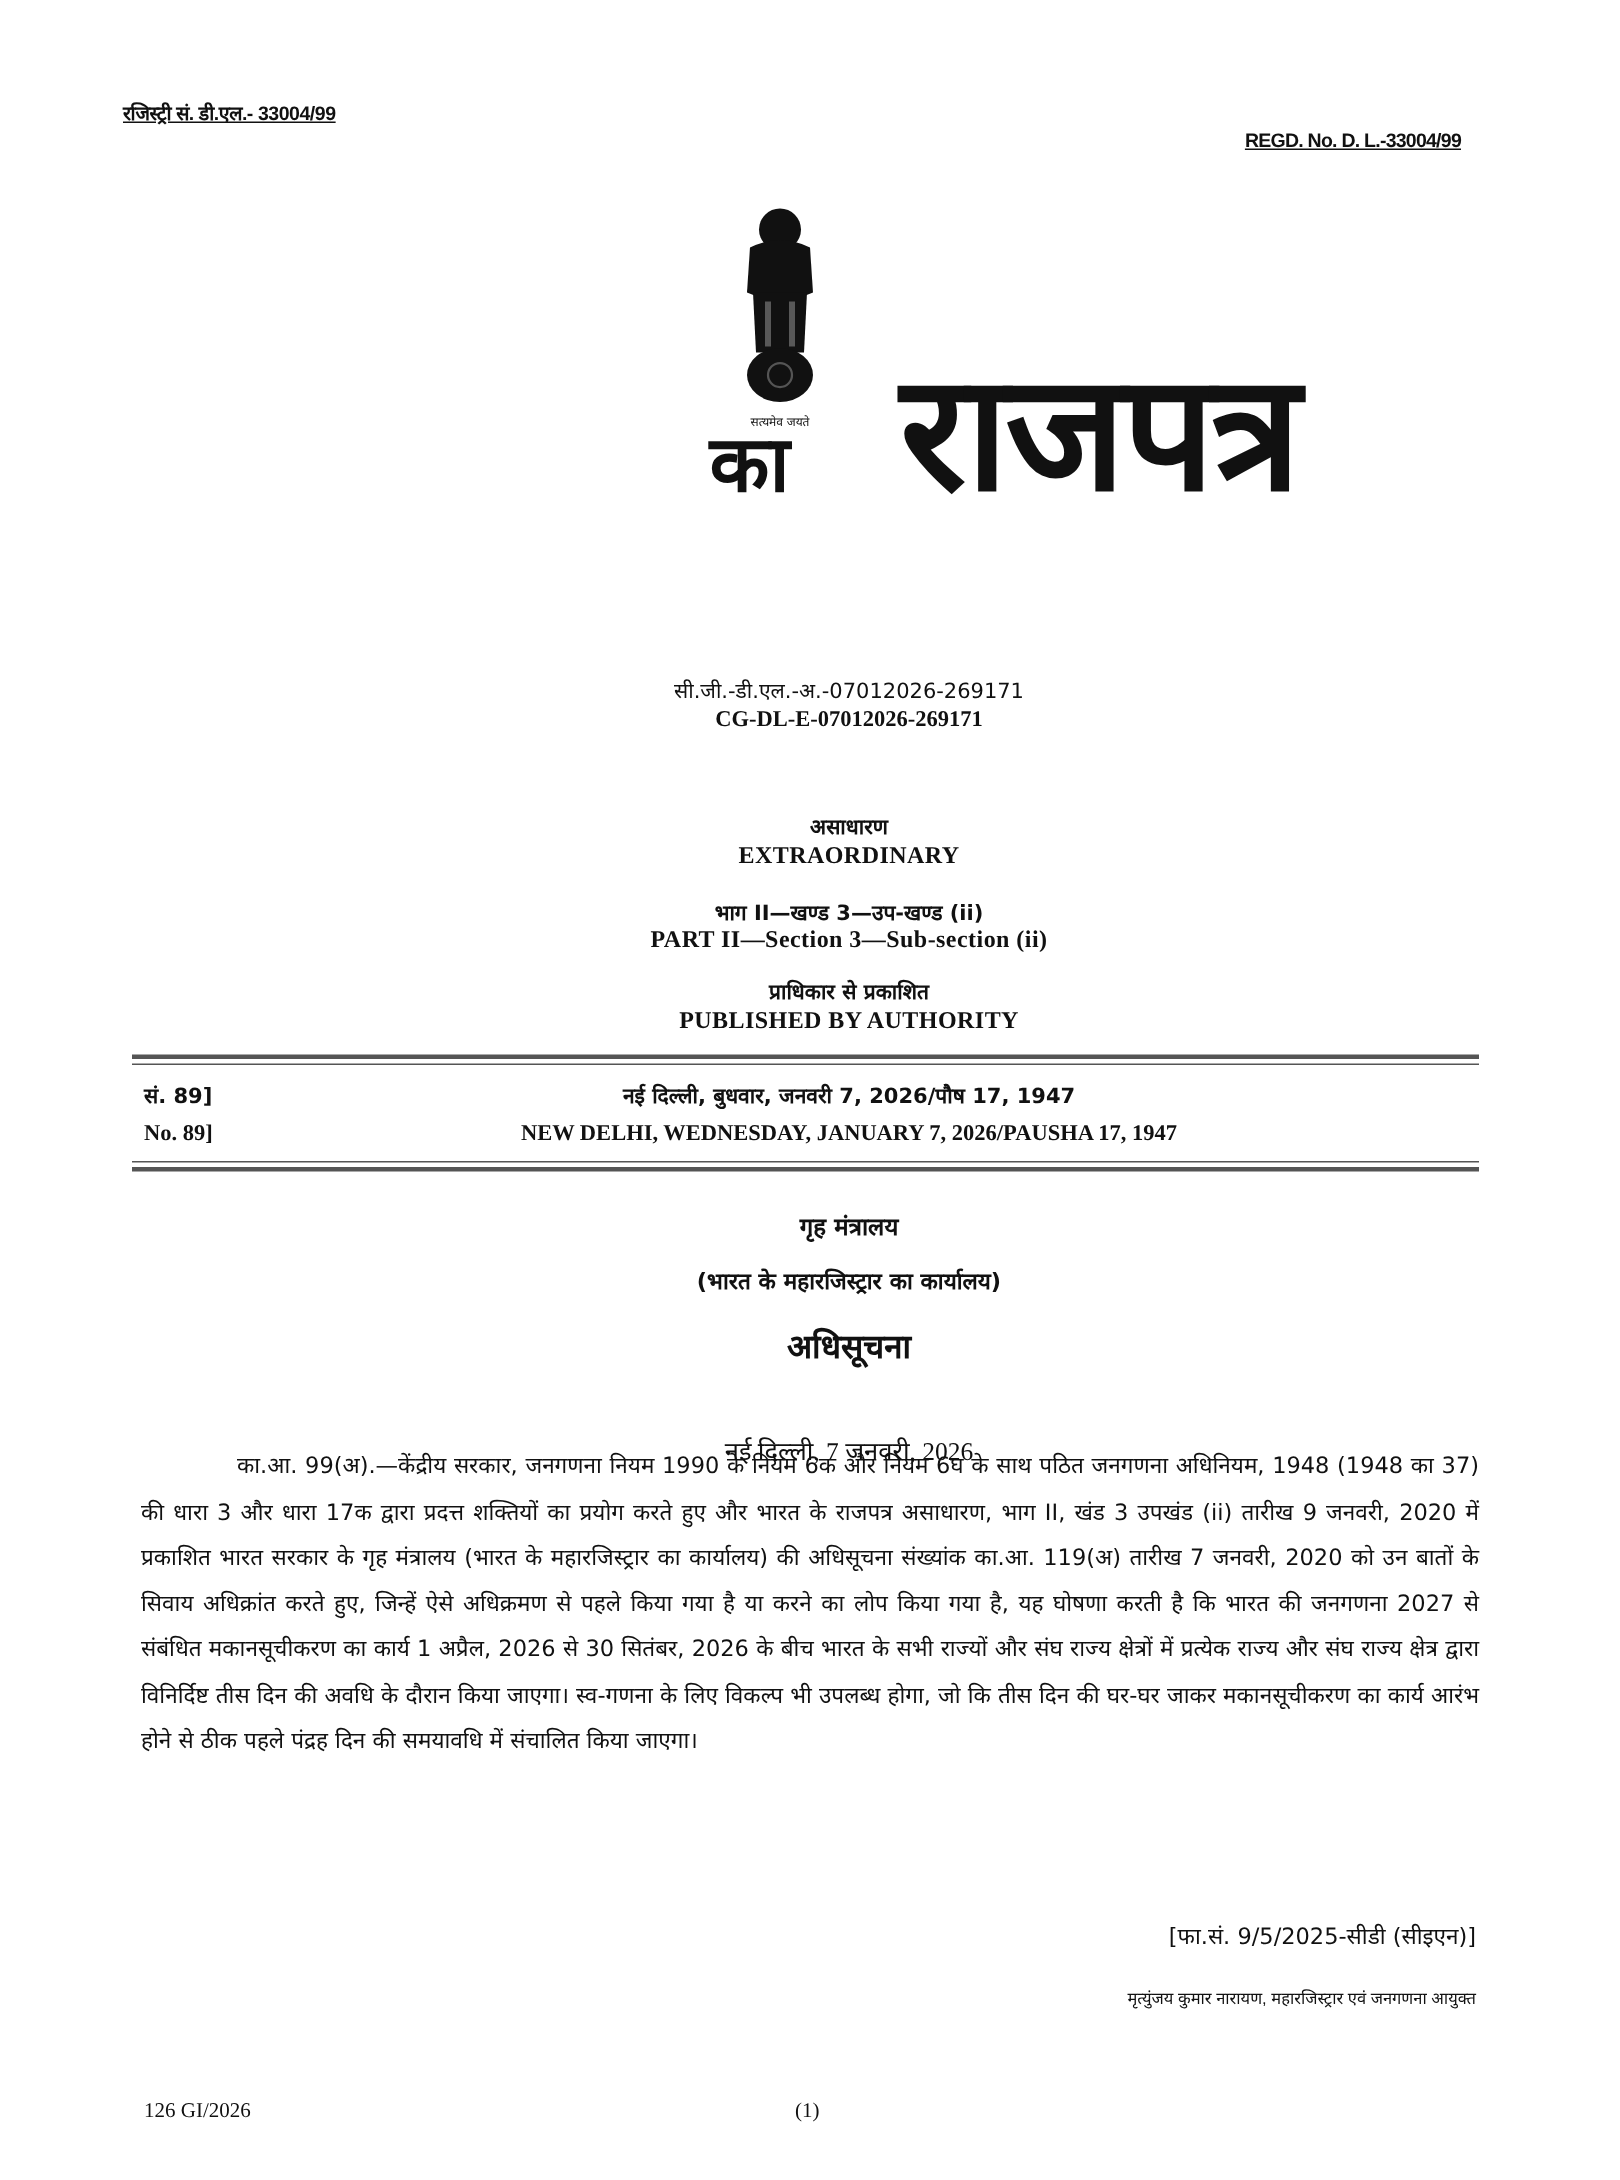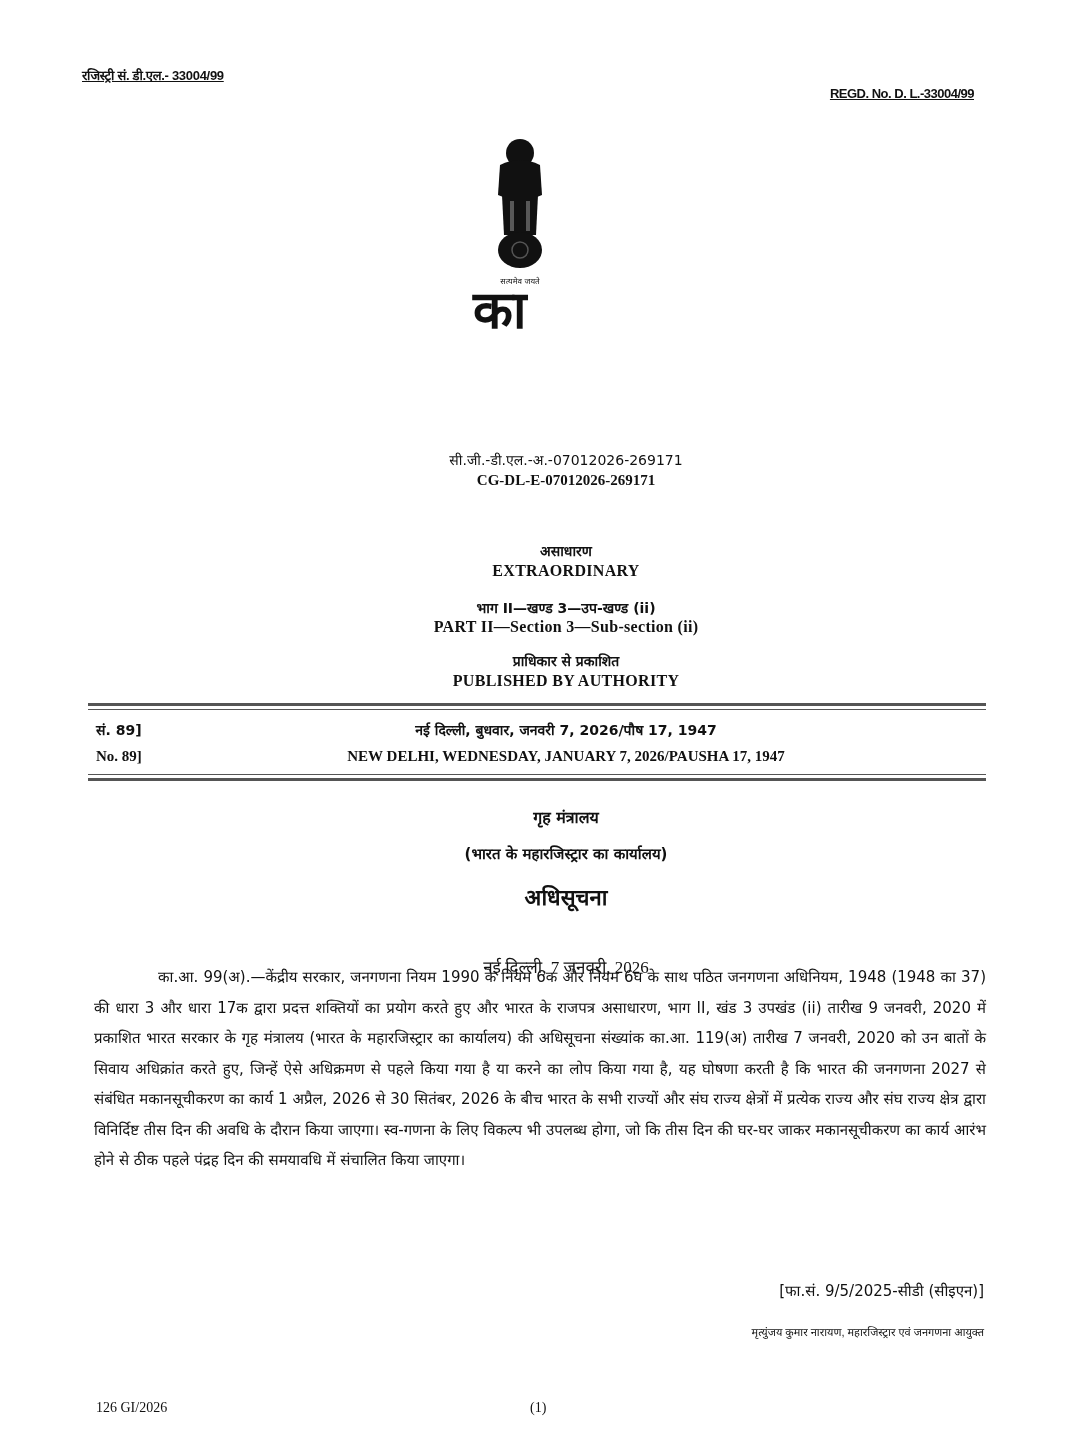--- a/index.html
+++ b/index.html
@@ -78,20 +78,21 @@
       <path d="M20 30 Q40 20 60 30 L62 60 Q40 70 18 60 Z" fill="#111"></path>
       <path d="M22 60 L58 60 L56 100 L24 100 Z" fill="#111"></path>
       <rect x="30" y="66" width="4" height="30" fill="#fff" opacity="0.3"></rect>
       <rect x="46" y="66" width="4" height="30" fill="#fff" opacity="0.3"></rect>
       <ellipse cx="40" cy="115" rx="22" ry="18" fill="#111"></ellipse>
       <circle cx="40" cy="115" r="8" fill="none" stroke="#555" stroke-width="1.5"></circle>
     </svg>
   </div>
   <div class="abs emblem-motto">सत्यमेव जयते</div>
   <div class="abs mast-ka">का</div>
+  <div class="abs mast-hindi-right">राजपत्र</div>
 </div>
 
 <div class="abs center-block code-hi">सी.जी.-डी.एल.-अ.-07012026-269171</div>
 <div class="abs center-block code-en">CG-DL-E-07012026-269171</div>
 
 <div class="abs center-block hd-hi" style="top:541px;">असाधारण</div>
 <div class="abs center-block hd-en" style="top:562px;">EXTRAORDINARY</div>
 <div class="abs center-block hd-hi" style="top:598px;">भाग II—खण्ड 3—उप-खण्ड (ii)</div>
 <div class="abs center-block hd-en" style="top:618px;">PART II—Section 3—Sub-section (ii)</div>
 <div class="abs center-block hd-hi" style="top:651px;">प्राधिकार से प्रकाशित</div>

